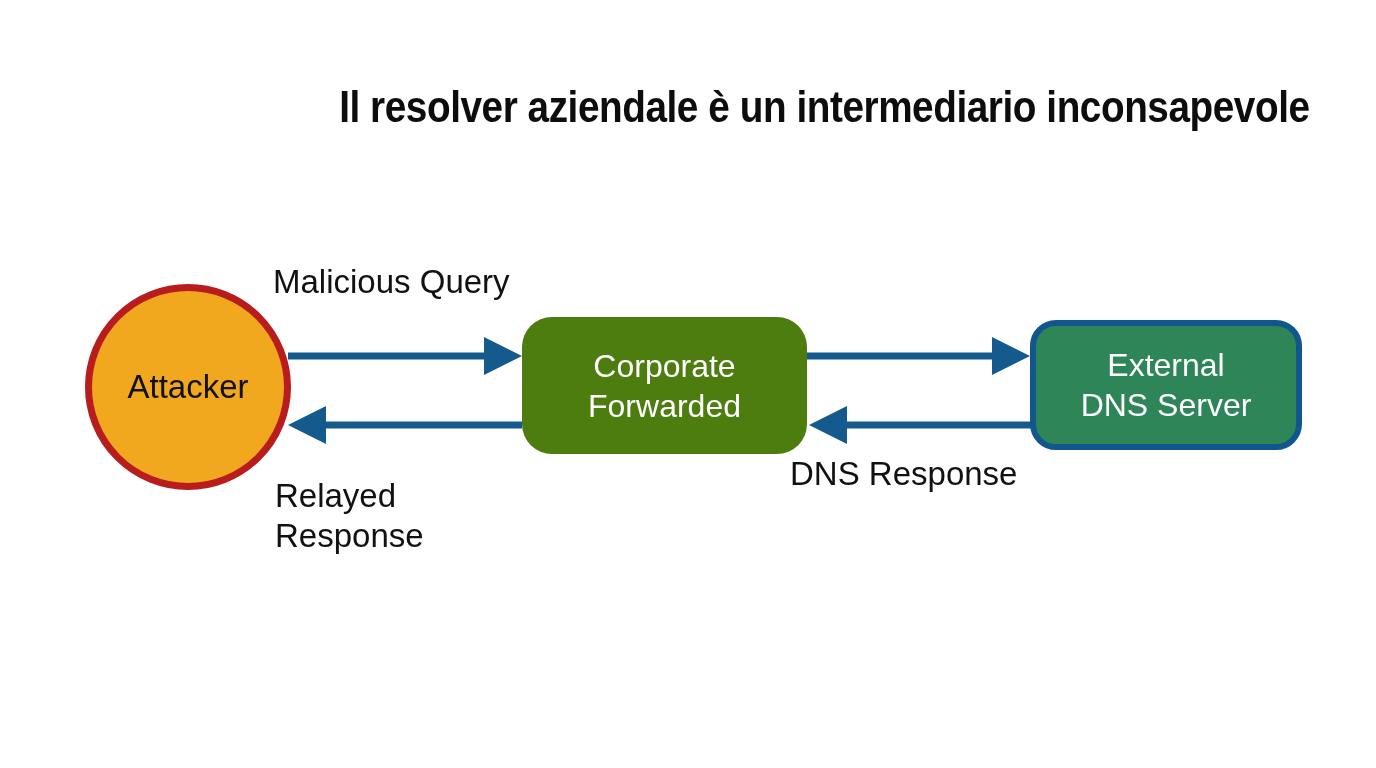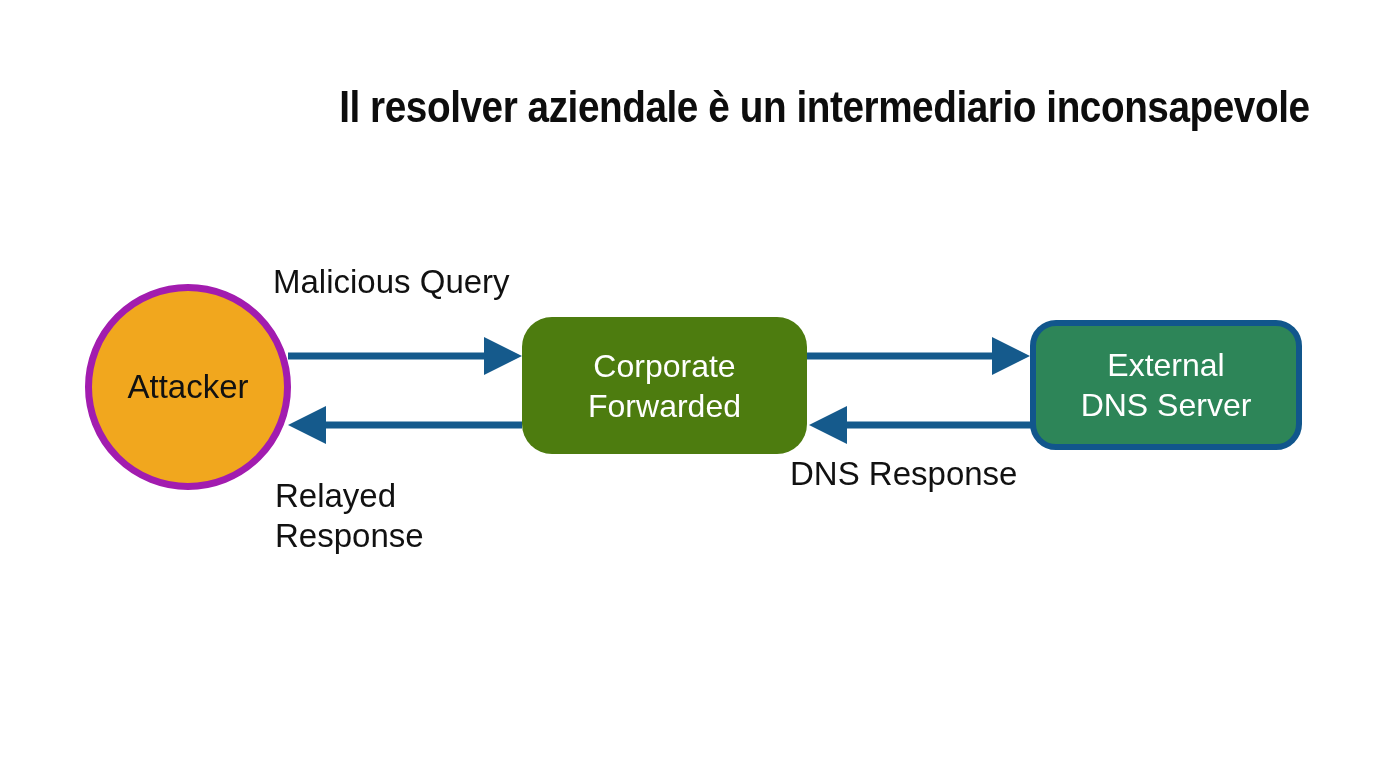--- a/index.html
+++ b/index.html
@@ -36,21 +36,21 @@
     align-items: center;
     justify-content: center;
     text-align: center;
   }
   .node .line { display: block; }
   .circle-attacker {
     left: 85px; top: 284px;
     width: 192px; height: 192px;
     border-radius: 50%;
     background: #F1A71E;
-    border: 7px solid #a21caf;
+    border: 7px solid #b91c1c;
     font-size: 33px;
     color: #111111;
   }
   .rect-resolver {
     left: 522px; top: 317px;
     width: 285px; height: 137px;
     border-radius: 30px;
     background: #4d7c0f;
     color: #ffffff;
     font-size: 32px;

